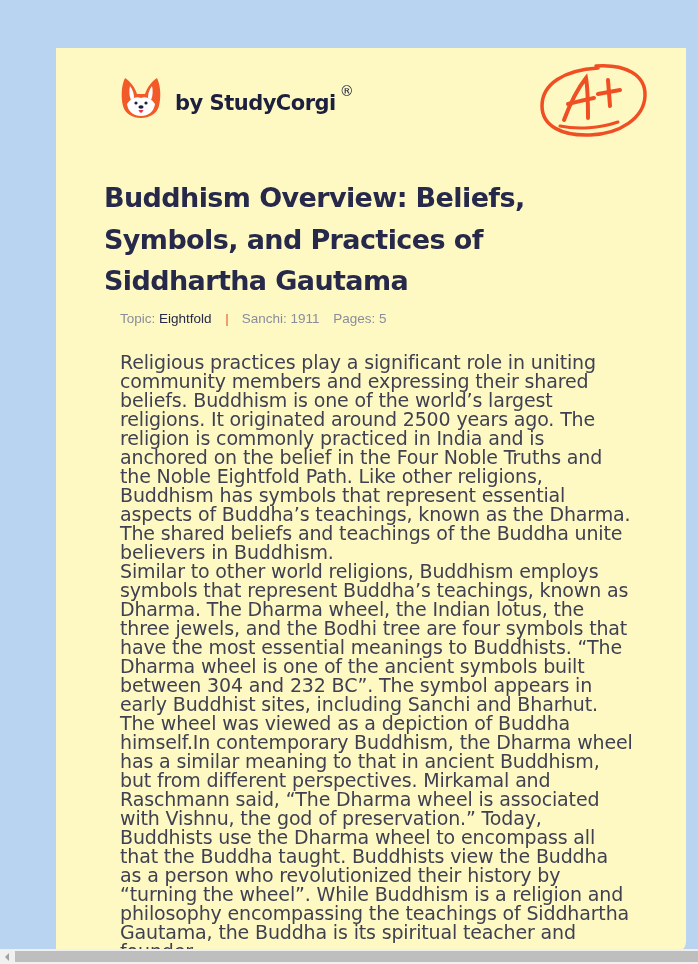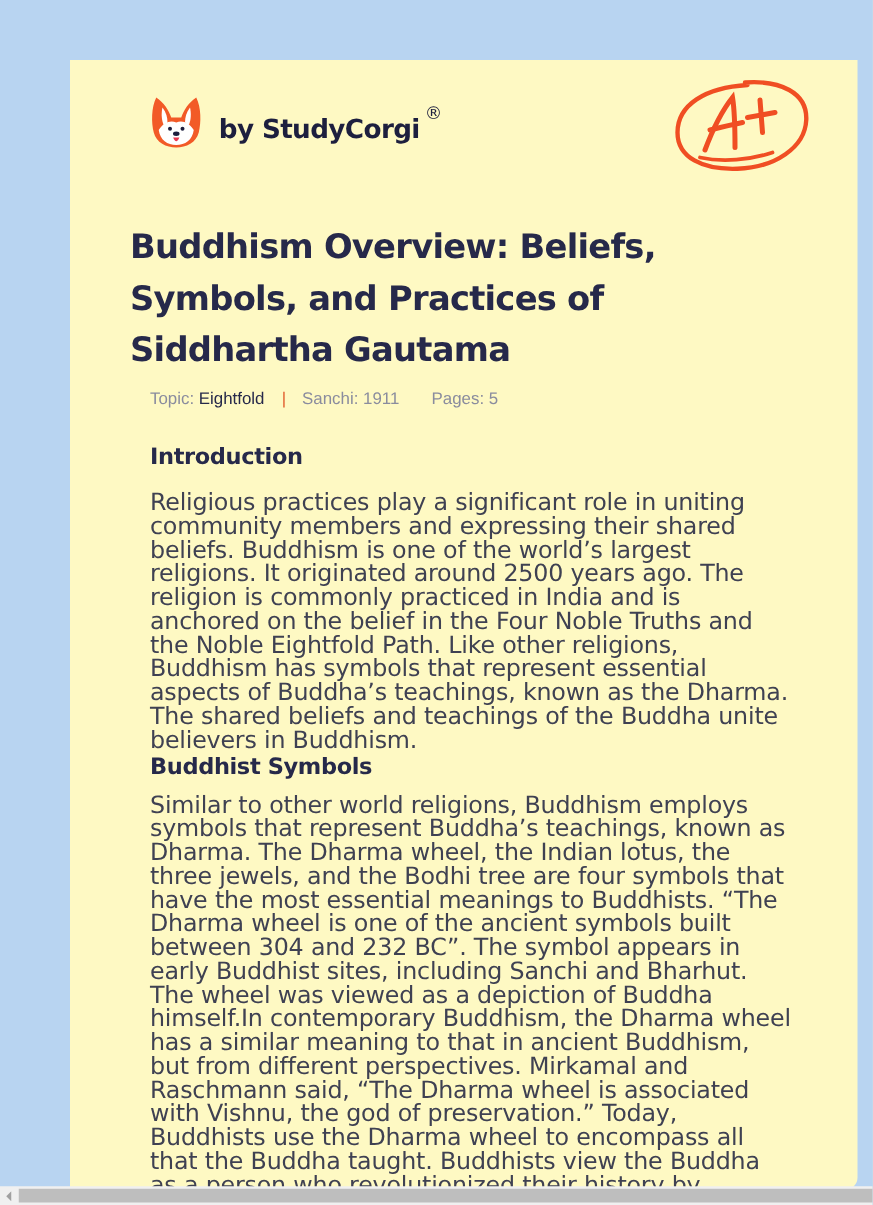--- a/index.html
+++ b/index.html
@@ -79,21 +79,21 @@
       position: absolute;
       left: 64px;
       top: 263px;
       font-family: "Liberation Sans", sans-serif;
       font-size: 13.5px;
       color: #8a8c9e;
       white-space: nowrap;
     }
     .meta .topic-value { color: #26294a; }
     .meta .sep { color: #e05a2a; margin: 0 9px 0 10px; }
-    .meta .pages { margin-left: 22px; }
+    .meta .pages { margin-left: 10px; }
     .content {
       position: absolute;
       left: 64px;
       top: 305px;
       width: 515px;
     }
     .section-heading {
       font-family: "DejaVu Sans", sans-serif;
       font-weight: bold;
       font-size: 18px;
@@ -176,24 +176,22 @@
     <span>Topic:</span>
     <span class="topic-value">Eightfold</span>
     <span class="sep">|</span>
     <span>Sanchi:</span>
     <span>1911</span>
     <span class="pages">Pages:</span>
     <span>5</span>
   </div>
 
   <div class="content">
-    <h2 class="section-heading h-intro">Introduction</h2>
     <p class="para">Religious practices play a significant role in uniting community members and expressing their shared beliefs. Buddhism is one of the world’s largest religions. It originated around 2500 years ago. The religion is commonly practiced in India and is anchored on the belief in the Four Noble Truths and the Noble Eightfold Path. Like other religions, Buddhism has symbols that represent essential aspects of Buddha’s teachings, known as the Dharma. The shared beliefs and teachings of the Buddha unite believers in Buddhism.</p>
 
-    <h2 class="section-heading h-sub">Buddhist Symbols</h2>
     <p class="para">Similar to other world religions, Buddhism employs symbols that represent Buddha’s teachings, known as Dharma. The Dharma wheel, the Indian lotus, the three jewels, and the Bodhi tree are four symbols that have the most essential meanings to Buddhists. “The Dharma wheel is one of the ancient symbols built between 304 and 232 BC”. The symbol appears in early Buddhist sites, including Sanchi and Bharhut. The wheel was viewed as a depiction of Buddha himself.In contemporary Buddhism, the Dharma wheel has a similar meaning to that in ancient Buddhism, but from different perspectives. Mirkamal and Raschmann said, “The Dharma wheel is associated with Vishnu, the god of preservation.” Today, Buddhists use the Dharma wheel to encompass all that the Buddha taught. Buddhists view the Buddha as a person who revolutionized their history by “turning the wheel”. While Buddhism is a religion and philosophy encompassing the teachings of Siddhartha Gautama, the Buddha is its spiritual teacher and founder.</p>
 
     <h2 class="section-heading h-life">Life of Siddhartha Buddhist</h2>
   </div>
 </div>
 
 <div class="scrollbar">
   <span class="scroll-left">
     <svg width="6" height="8" viewBox="0 0 6 8">
         <path d="M5 0 L1 4 L5 8 Z" fill="#a0a0a0"></path>

